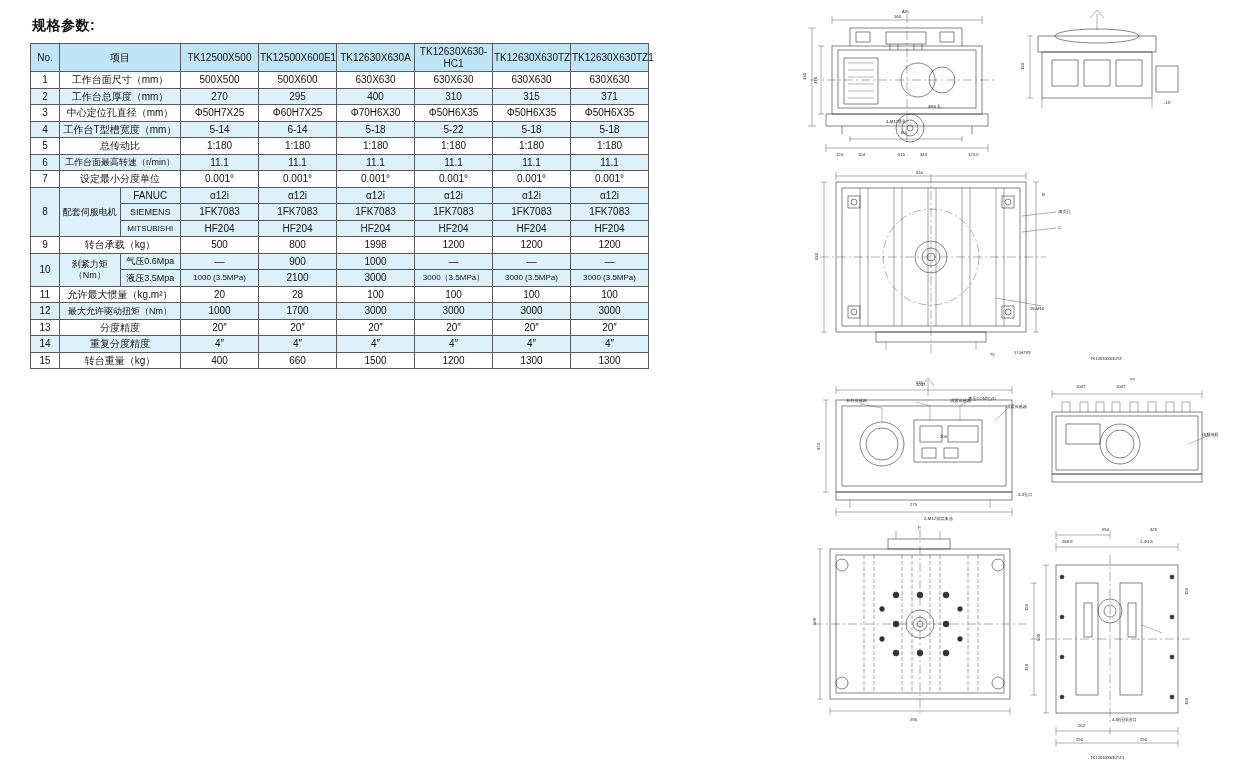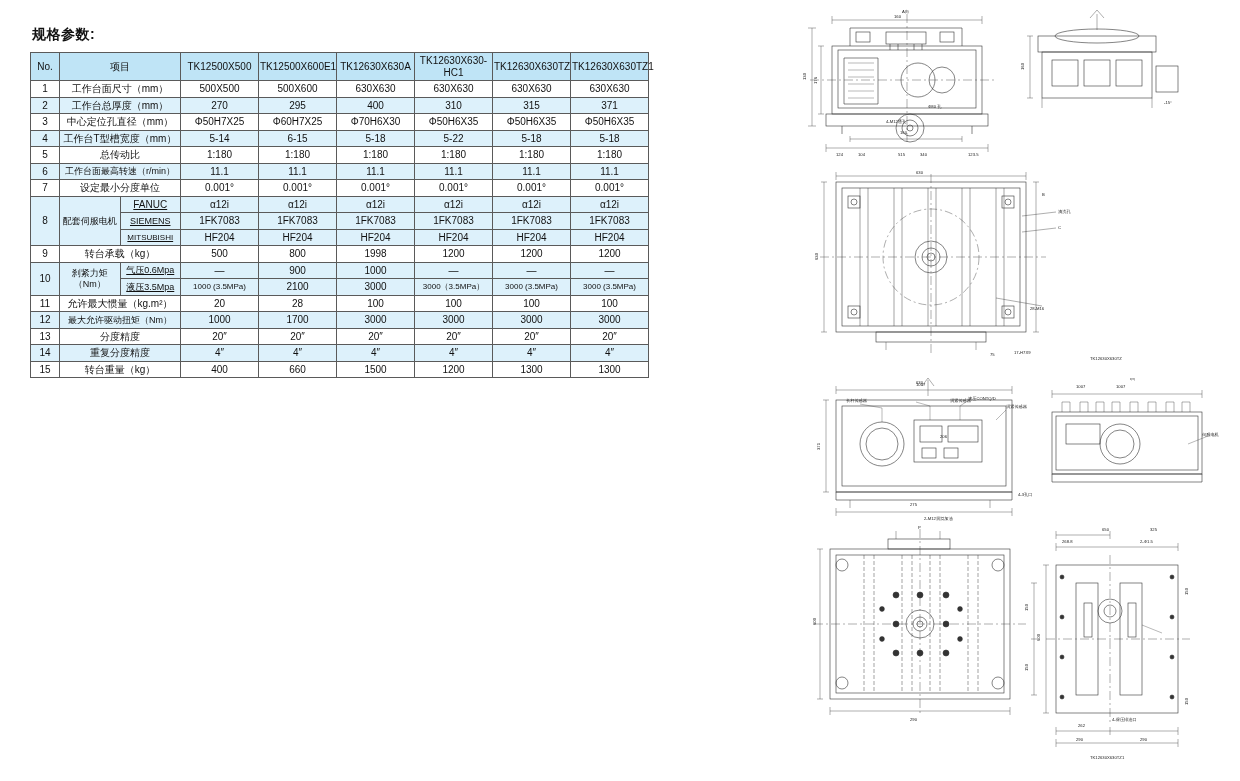--- a/index.html
+++ b/index.html
@@ -7,21 +7,21 @@
     width:1240px;height:781px;
     background:#ffffff;
     font-family:"Liberation Sans", sans-serif;
     color:#1a1a1a;
     overflow:hidden;
     position:relative;
   }
   #page{position:relative;width:1240px;height:781px;}
 
   
-  #left{position:absolute;left:14px;top:26px;width:610px;padding-left:16px;}
+  #left{position:absolute;left:14px;top:17px;width:610px;padding-left:16px;}
   #spec-title{
     font-size:14px;font-weight:bold;color:#111;
     margin:0 0 8px 2px;letter-spacing:.5px;
   }
   table.spec{
     border-collapse:collapse;
     width:598px;
     table-layout:fixed;
     font-size:10px;
   }
@@ -38,21 +38,21 @@
     background:#bfe4f6;
     font-size:10px;
     font-weight:normal;
     height:22px;
   }
   tr.zebra td{background:#ddf1fb;}
   tr.plain td{background:#ffffff;}
   td.no{width:26px;}
   td.item{width:118px;text-align:center;}
   td.sub-label{width:72px;}
-  td.sub-name{width:46px;text-decoration:underline;}
+  td.sub-name{width:46px;}
   td.val{width:75px;}
   .small{font-size:9px;margin-left:18px;}
   .tiny{font-size:8px;margin-left:48px;}
   #foot-note{
     margin-top:9px;
     font-size:10.5px;
     color:#111;
   }
   #foot-note .mark{font-size:9px;}
 
@@ -114,21 +114,21 @@
           <td>Φ70H6X30</td>
           <td>Φ50H6X35</td>
           <td>Φ50H6X35</td>
           <td>Φ50H6X35</td>
         </tr>
 
         <tr class="zebra">
           <td class="no">4</td>
           <td colspan="2" class="item">工作台T型槽宽度（mm）</td>
           <td>5-14</td>
-          <td>6-15</td>
+          <td>6-14</td>
           <td>5-18</td>
           <td>5-22</td>
           <td>5-18</td>
           <td>5-18</td>
         </tr>
 
         <tr class="plain">
           <td class="no">5</td>
           <td colspan="2" class="item">总传动比</td>
           <td>1:180</td>

